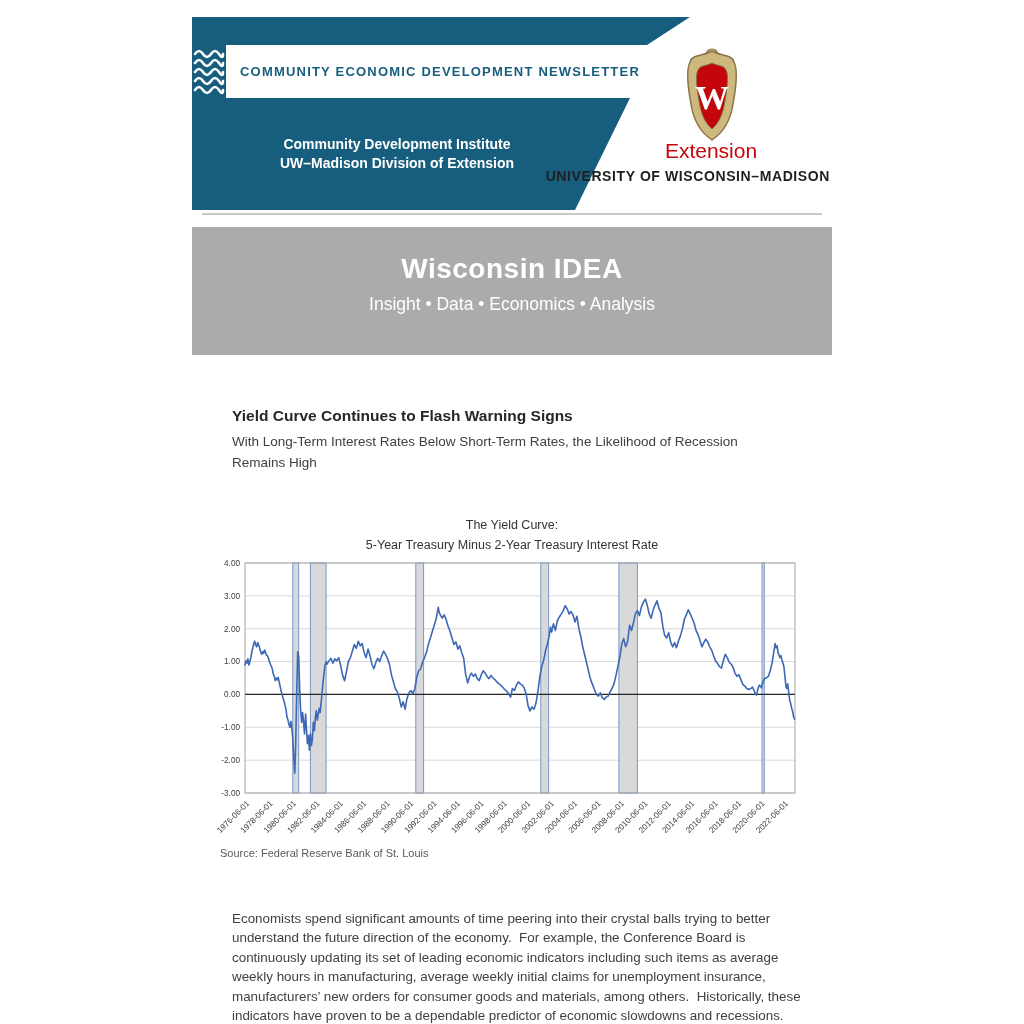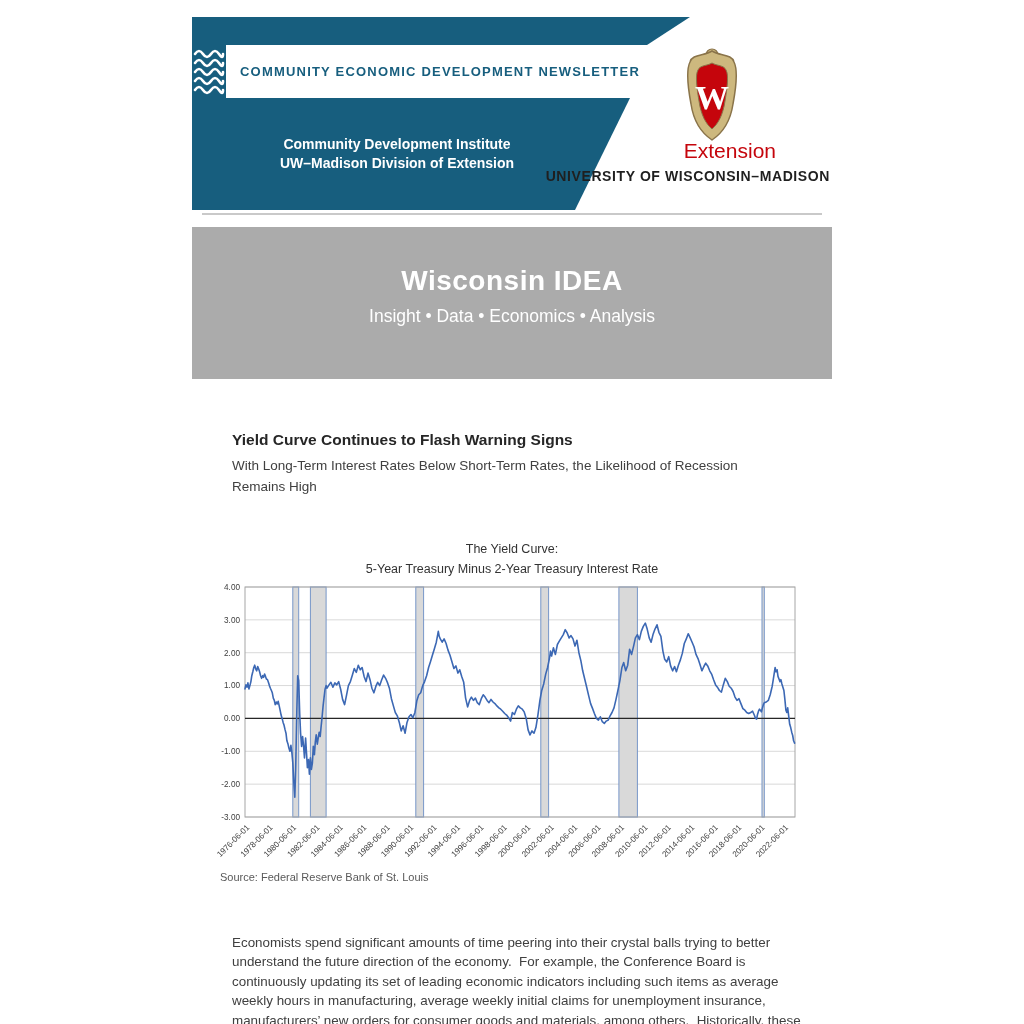--- a/index.html
+++ b/index.html
@@ -28,32 +28,32 @@
     clip-path:polygon(0 0, 100% 0, calc(100% - 55px) 100%, 0 100%);
     display:flex; align-items:center; justify-content:center;
     padding-right:28px;
   }
   .institute {
     color:#ffffff; font-size:14px; font-weight:bold; text-align:center;
     line-height:19px; white-space:pre-line;
   }
   .crest { position:absolute; top:30px; right:93px; width:54px; height:96px; }
   .extension-label {
-    position:absolute; top:122px; left:454px; width:130px; text-align:right;
+    position:absolute; top:122px; left:454px; width:130px; text-align:center;
     color:var(--uwred); font-size:21px;
   }
   .university-label {
     position:absolute; top:151px; right:2px; color:#1f1f1f;
     font-size:14px; font-weight:bold; letter-spacing:0.6px; white-space:nowrap;
   }
 
   
   .divider { height:2px; background:#c9c9c9; margin:23px 10px 0 10px; }
   .idea-banner {
-    margin-top:12px; height:152px; background:#ababab; color:#ffffff;
+    margin-top:12px; height:128px; background:#ababab; color:#ffffff;
     display:flex; flex-direction:column; align-items:center; justify-content:center;
     padding-bottom:14px;
   }
   .idea-title { font-size:28px; font-weight:bold; letter-spacing:0.5px; }
   .idea-subtitle { font-size:17.5px; margin-top:9px; }
 
   
   .article { margin-top:52px; padding-left:40px; padding-right:32px; }
   .article-title { font-size:15.5px; font-weight:bold; color:#262626; }
   .article-subtitle {

